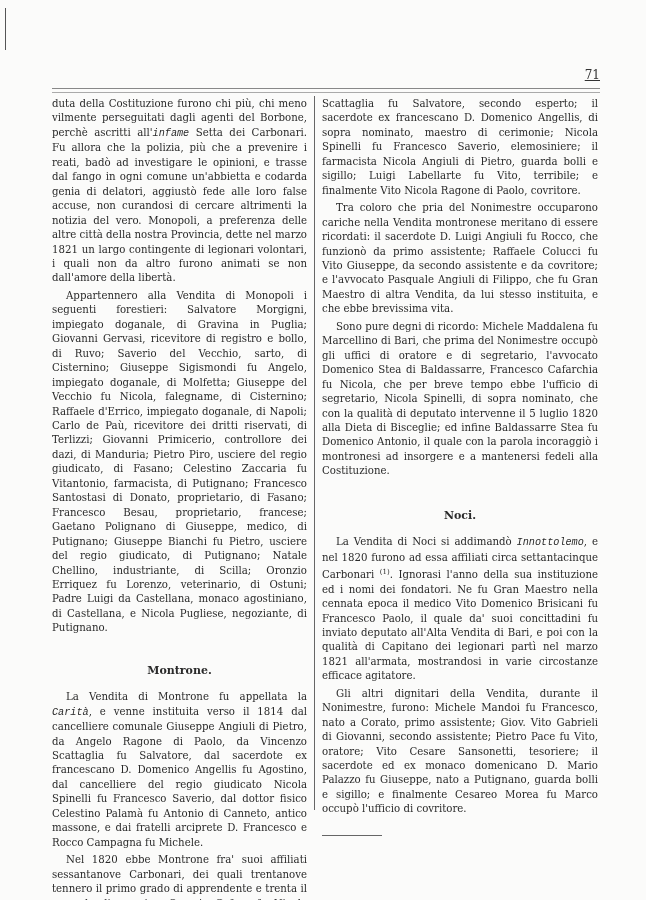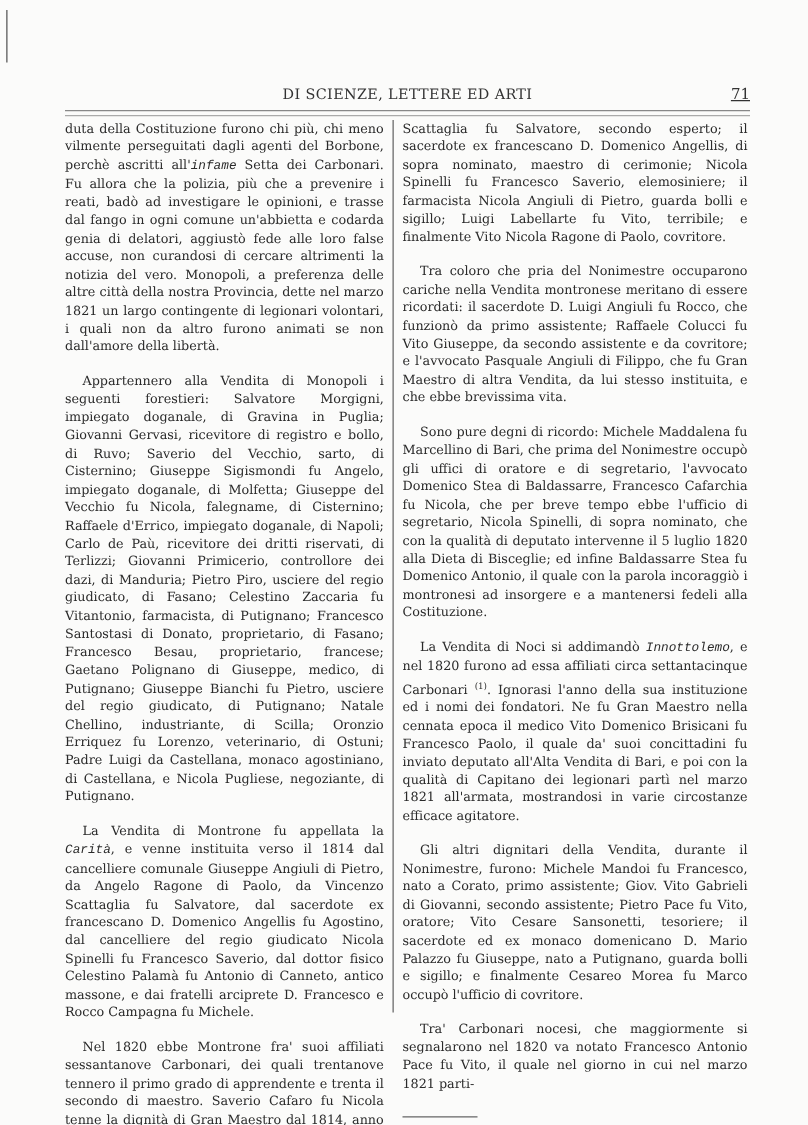--- a/index.html
+++ b/index.html
@@ -29,55 +29,55 @@
   .col {
     position:absolute; top:97px; font-size:10.2px; line-height:14.45px;
     text-align:justify; hyphens:manual;
   }
   .col-left { left:52px; width:255px; }
   .col-right { left:322px; width:276px; }
   .col-divider {
     position:absolute; left:314px; top:96px; width:1px; height:714px; background:#666;
   }
   p { margin:0; text-indent:14px; }
-  p + p { margin-top:13px; }
+  p + p { margin-top:3px; }
   p.first { text-indent:0; }
   .section-title {
     text-align:center; font-weight:bold; font-size:11px; margin:28px 0 12px 0;
   }
   .section-title.noci { margin:30px 0 12px 0; }
   .note-rule {
     width:60px; height:0; border-top:1px solid #666; margin:18px 0 14px 0;
   }
   sup.ref { font-size:7px; vertical-align:4px; }
   em { font-style:italic;font-family:Liberation Mono, monospace; }
 </style>
 </head>
 <body>
 
 <div class="edge-mark"></div>
 
 <div class="running-head">
-  <div class="running-title">DI SCIENZE, LETTERE ED ARTI</div>
   <div class="page-number">71</div>
 </div>
 <div class="head-rule"></div>
 
 <div class="col col-left">
   <p class="first"><span>duta della Costituzione furono chi più, chi meno vilmente perseguitati dagli agenti del Borbone, perchè ascritti all'</span><em>infame</em><span> Setta dei Carbonari. Fu allora che la polizia, più che a prevenire i reati, badò ad investigare le opinioni, e trasse dal fango in ogni comune un'abbietta e codarda genia di delatori, aggiustò fede alle loro false accuse, non curandosi di cercare altrimenti la notizia del vero. Monopoli, a preferenza delle altre città della nostra Provincia, dette nel marzo 1821 un largo contingente di legionari volontari, i quali non da altro furono animati se non dall'amore della libertà.</span></p>
   <p>Appartennero alla Vendita di Monopoli i seguenti forestieri: Salvatore Morgigni, impiegato doganale, di Gravina in Puglia; Giovanni Gervasi, ricevitore di registro e bollo, di Ruvo; Saverio del Vecchio, sarto, di Cisternino; Giuseppe Sigismondi fu Angelo, impiegato doganale, di Molfetta; Giuseppe del Vecchio fu Nicola, falegname, di Cisternino; Raffaele d'Errico, impiegato doganale, di Napoli; Carlo de Paù, ricevitore dei dritti riservati, di Terlizzi; Giovanni Primicerio, controllore dei dazi, di Manduria; Pietro Piro, usciere del regio giudicato, di Fasano; Celestino Zaccaria fu Vitantonio, farmacista, di Putignano; Francesco Santostasi di Donato, proprietario, di Fasano; Francesco Besau, proprietario, francese; Gaetano Polignano di Giuseppe, medico, di Putignano; Giuseppe Bianchi fu Pietro, usciere del regio giudicato, di Putignano; Natale Chellino, industriante, di Scilla; Oronzio Erriquez fu Lorenzo, veterinario, di Ostuni; Padre Luigi da Castellana, monaco agostiniano, di Castellana, e Nicola Pugliese, negoziante, di Putignano.</p>
+  <div class="section-title">Montrone.</div>
   <p><span>La Vendita di Montrone fu appellata la </span><em>Carità</em><span>, e venne instituita verso il 1814 dal cancelliere comunale Giuseppe Angiuli di Pietro, da Angelo Ragone di Paolo, da Vincenzo Scattaglia fu Salvatore, dal sacerdote ex francescano D. Domenico Angellis fu Agostino, dal cancelliere del regio giudicato Nicola Spinelli fu Francesco Saverio, dal dottor fisico Celestino Palamà fu Antonio di Canneto, antico massone, e dai fratelli arciprete D. Francesco e Rocco Campagna fu Michele.</span></p>
   <p>Nel 1820 ebbe Montrone fra' suoi affiliati sessantanove Carbonari, dei quali trentanove tennero il primo grado di apprendente e trenta il secondo di maestro. Saverio Cafaro fu Nicola tenne la dignità di Gran Maestro dal 1814, anno in cui si crede installata la Vendita, ed a lui successe nel 1820 l'arciprete D. Francesco Campagna, di sopra menzionato.</p>
 
 </div>
 
 <div class="col-divider"></div>
 
 <div class="col col-right">
   <p class="first">Scattaglia fu Salvatore, secondo esperto; il sacerdote ex francescano D. Domenico Angellis, di sopra nominato, maestro di cerimonie; Nicola Spinelli fu Francesco Saverio, elemosiniere; il farmacista Nicola Angiuli di Pietro, guarda bolli e sigillo; Luigi Labellarte fu Vito, terribile; e finalmente Vito Nicola Ragone di Paolo, covritore.</p>
   <p>Tra coloro che pria del Nonimestre occuparono cariche nella Vendita montronese meritano di essere ricordati: il sacerdote D. Luigi Angiuli fu Rocco, che funzionò da primo assistente; Raffaele Colucci fu Vito Giuseppe, da secondo assistente e da covritore; e l'avvocato Pasquale Angiuli di Filippo, che fu Gran Maestro di altra Vendita, da lui stesso instituita, e che ebbe brevissima vita.</p>
   <p>Sono pure degni di ricordo: Michele Maddalena fu Marcellino di Bari, che prima del Nonimestre occupò gli uffici di oratore e di segretario, l'avvocato Domenico Stea di Baldassarre, Francesco Cafarchia fu Nicola, che per breve tempo ebbe l'ufficio di segretario, Nicola Spinelli, di sopra nominato, che con la qualità di deputato intervenne il 5 luglio 1820 alla Dieta di Bisceglie; ed infine Baldassarre Stea fu Domenico Antonio, il quale con la parola incoraggiò i montronesi ad insorgere e a mantenersi fedeli alla Costituzione.</p>
+  <div class="section-title noci">Noci.</div>
   <p><span>La Vendita di Noci si addimandò </span><em>Innottolemo</em><span>, e nel 1820 furono ad essa affiliati circa settantacinque Carbonari </span><sup class="ref">(1)</sup><span>. Ignorasi l'anno della sua instituzione ed i nomi dei fondatori. Ne fu Gran Maestro nella cennata epoca il medico Vito Domenico Brisicani fu Francesco Paolo, il quale da' suoi concittadini fu inviato deputato all'Alta Vendita di Bari, e poi con la qualità di Capitano dei legionari partì nel marzo 1821 all'armata, mostrandosi in varie circostanze efficace agitatore.</span></p>
   <p>Gli altri dignitari della Vendita, durante il Nonimestre, furono: Michele Mandoi fu Francesco, nato a Corato, primo assistente; Giov. Vito Gabrieli di Giovanni, secondo assistente; Pietro Pace fu Vito, oratore; Vito Cesare Sansonetti, tesoriere; il sacerdote ed ex monaco domenicano D. Mario Palazzo fu Giuseppe, nato a Putignano, guarda bolli e sigillo; e finalmente Cesareo Morea fu Marco occupò l'ufficio di covritore.</p>
-  <p>Tra' Carbonari nocesi, che maggiormente si segnalarono nel 1820 va notato Francesco Antonio Pace fu Vito, il quale nel giorno in cui nel marzo 1821 parti-</p>
   <div class="note-rule"></div>
 
 </div>
 
 </body></html>

